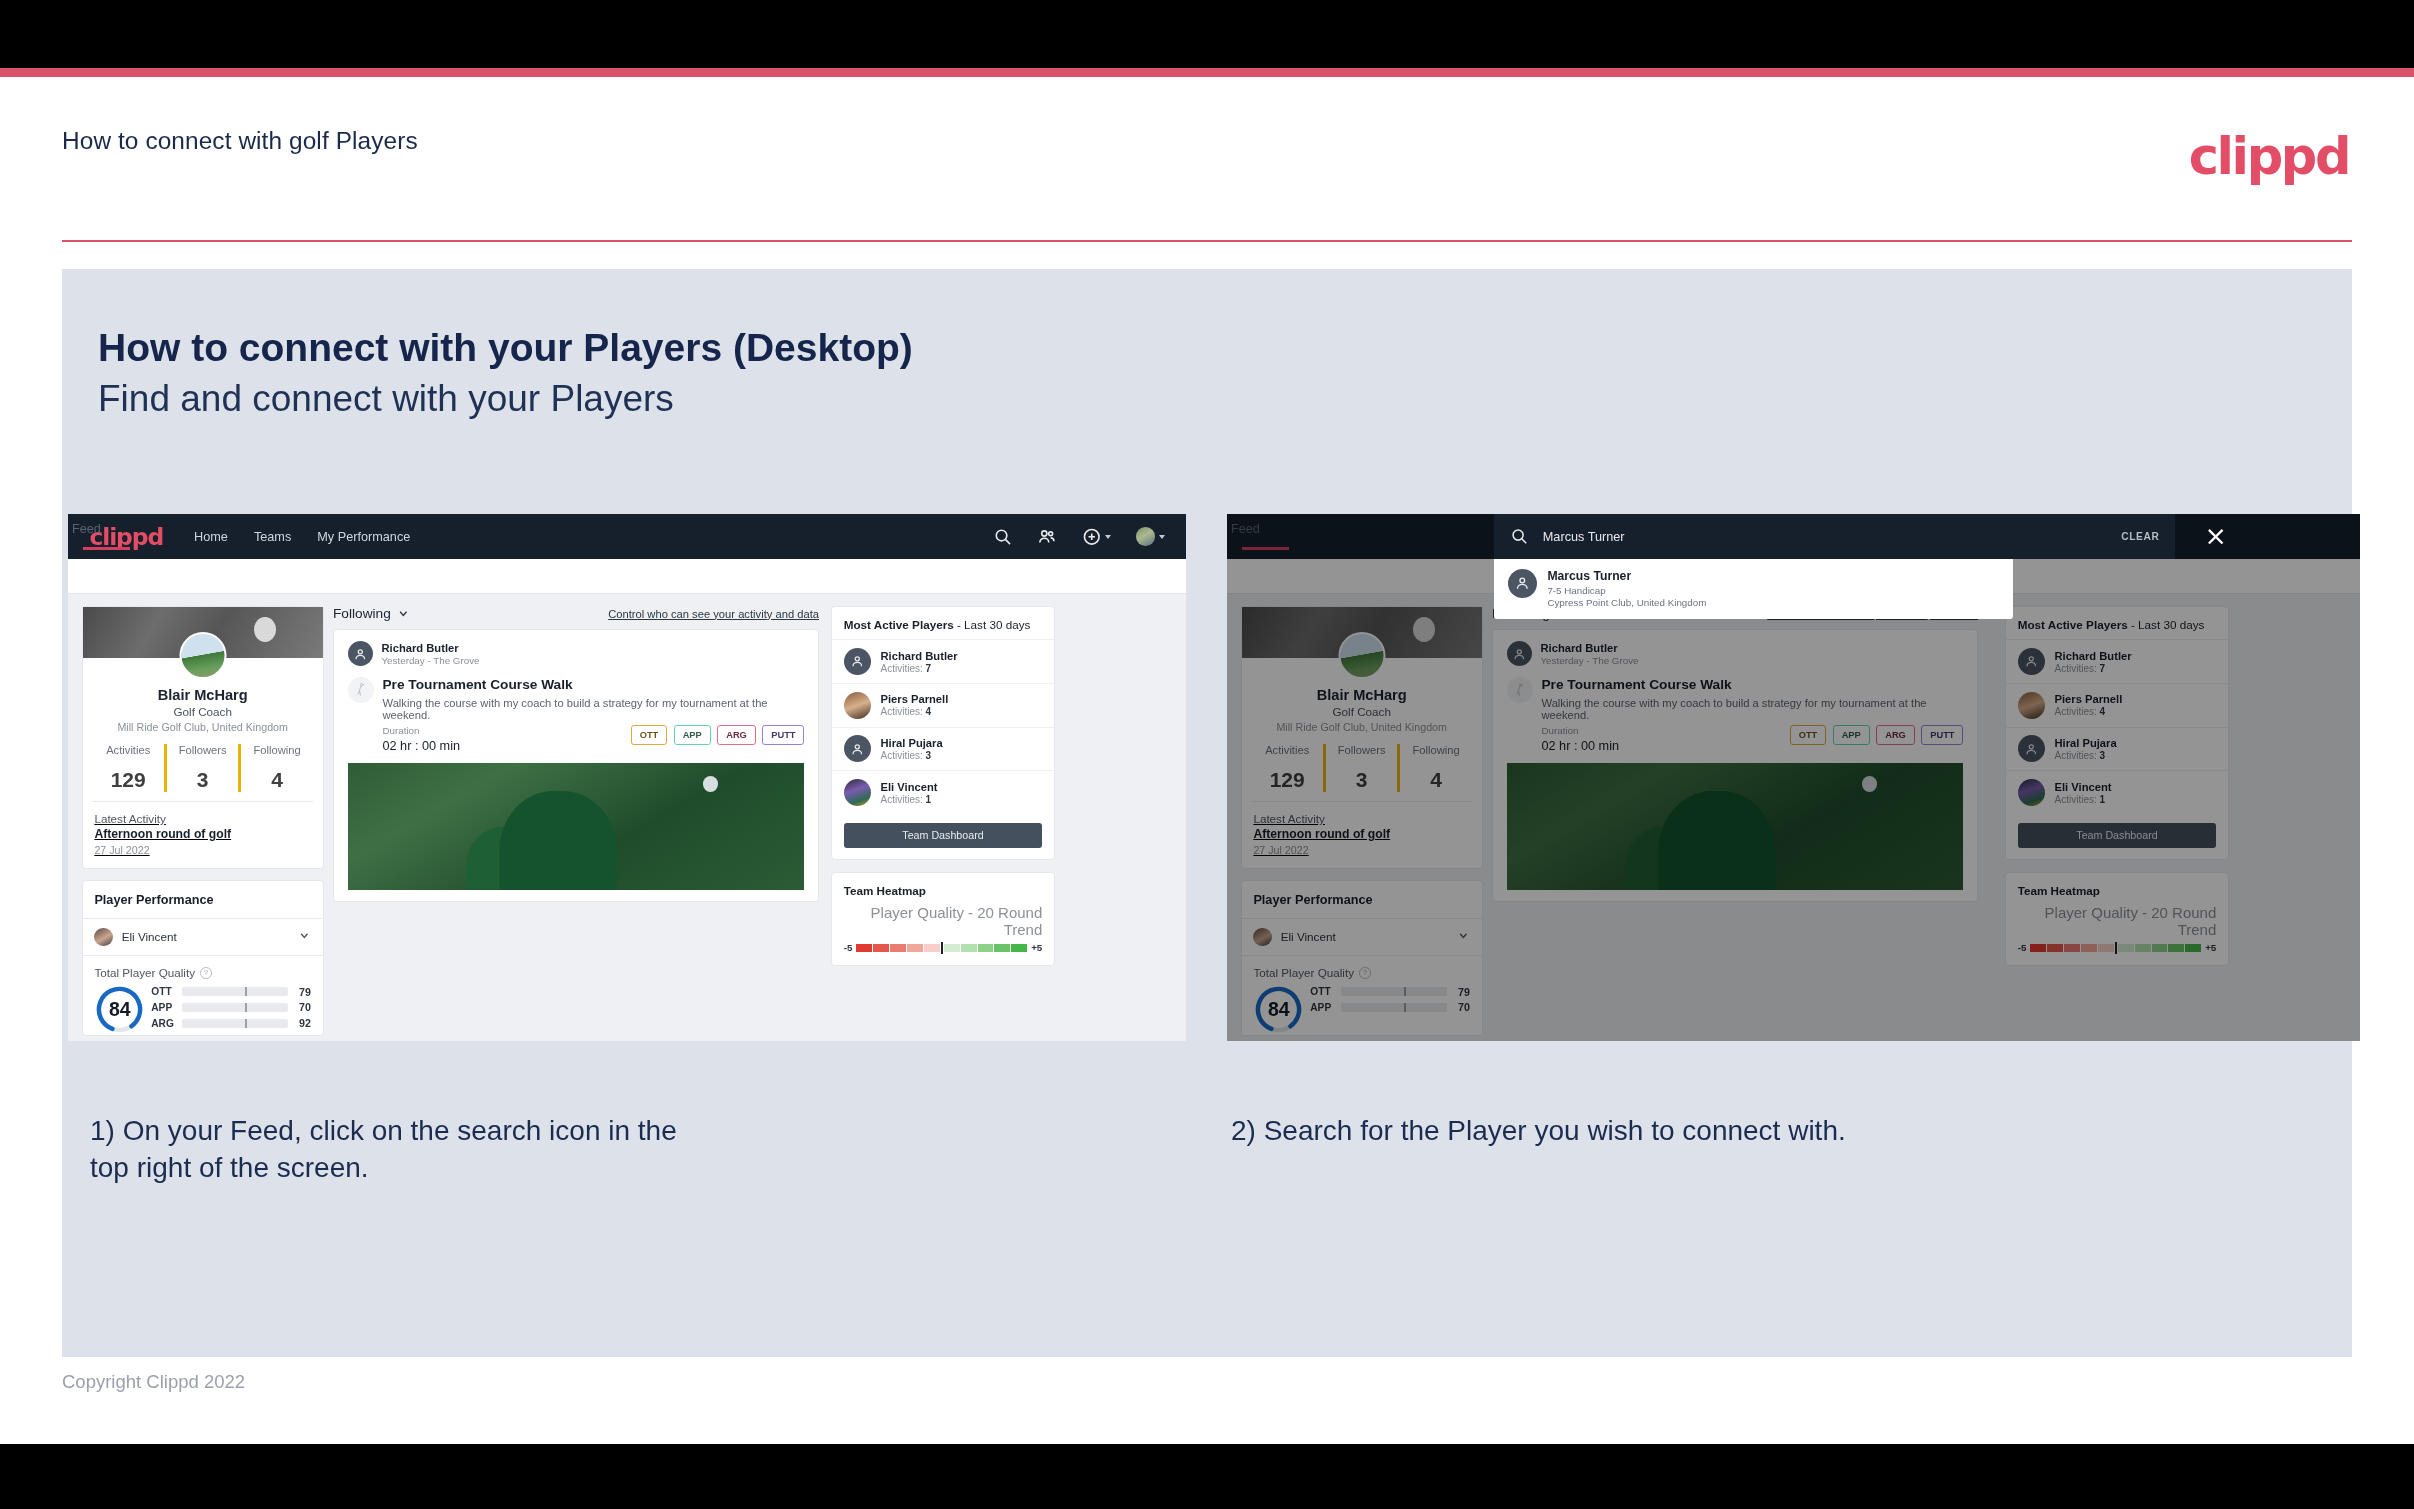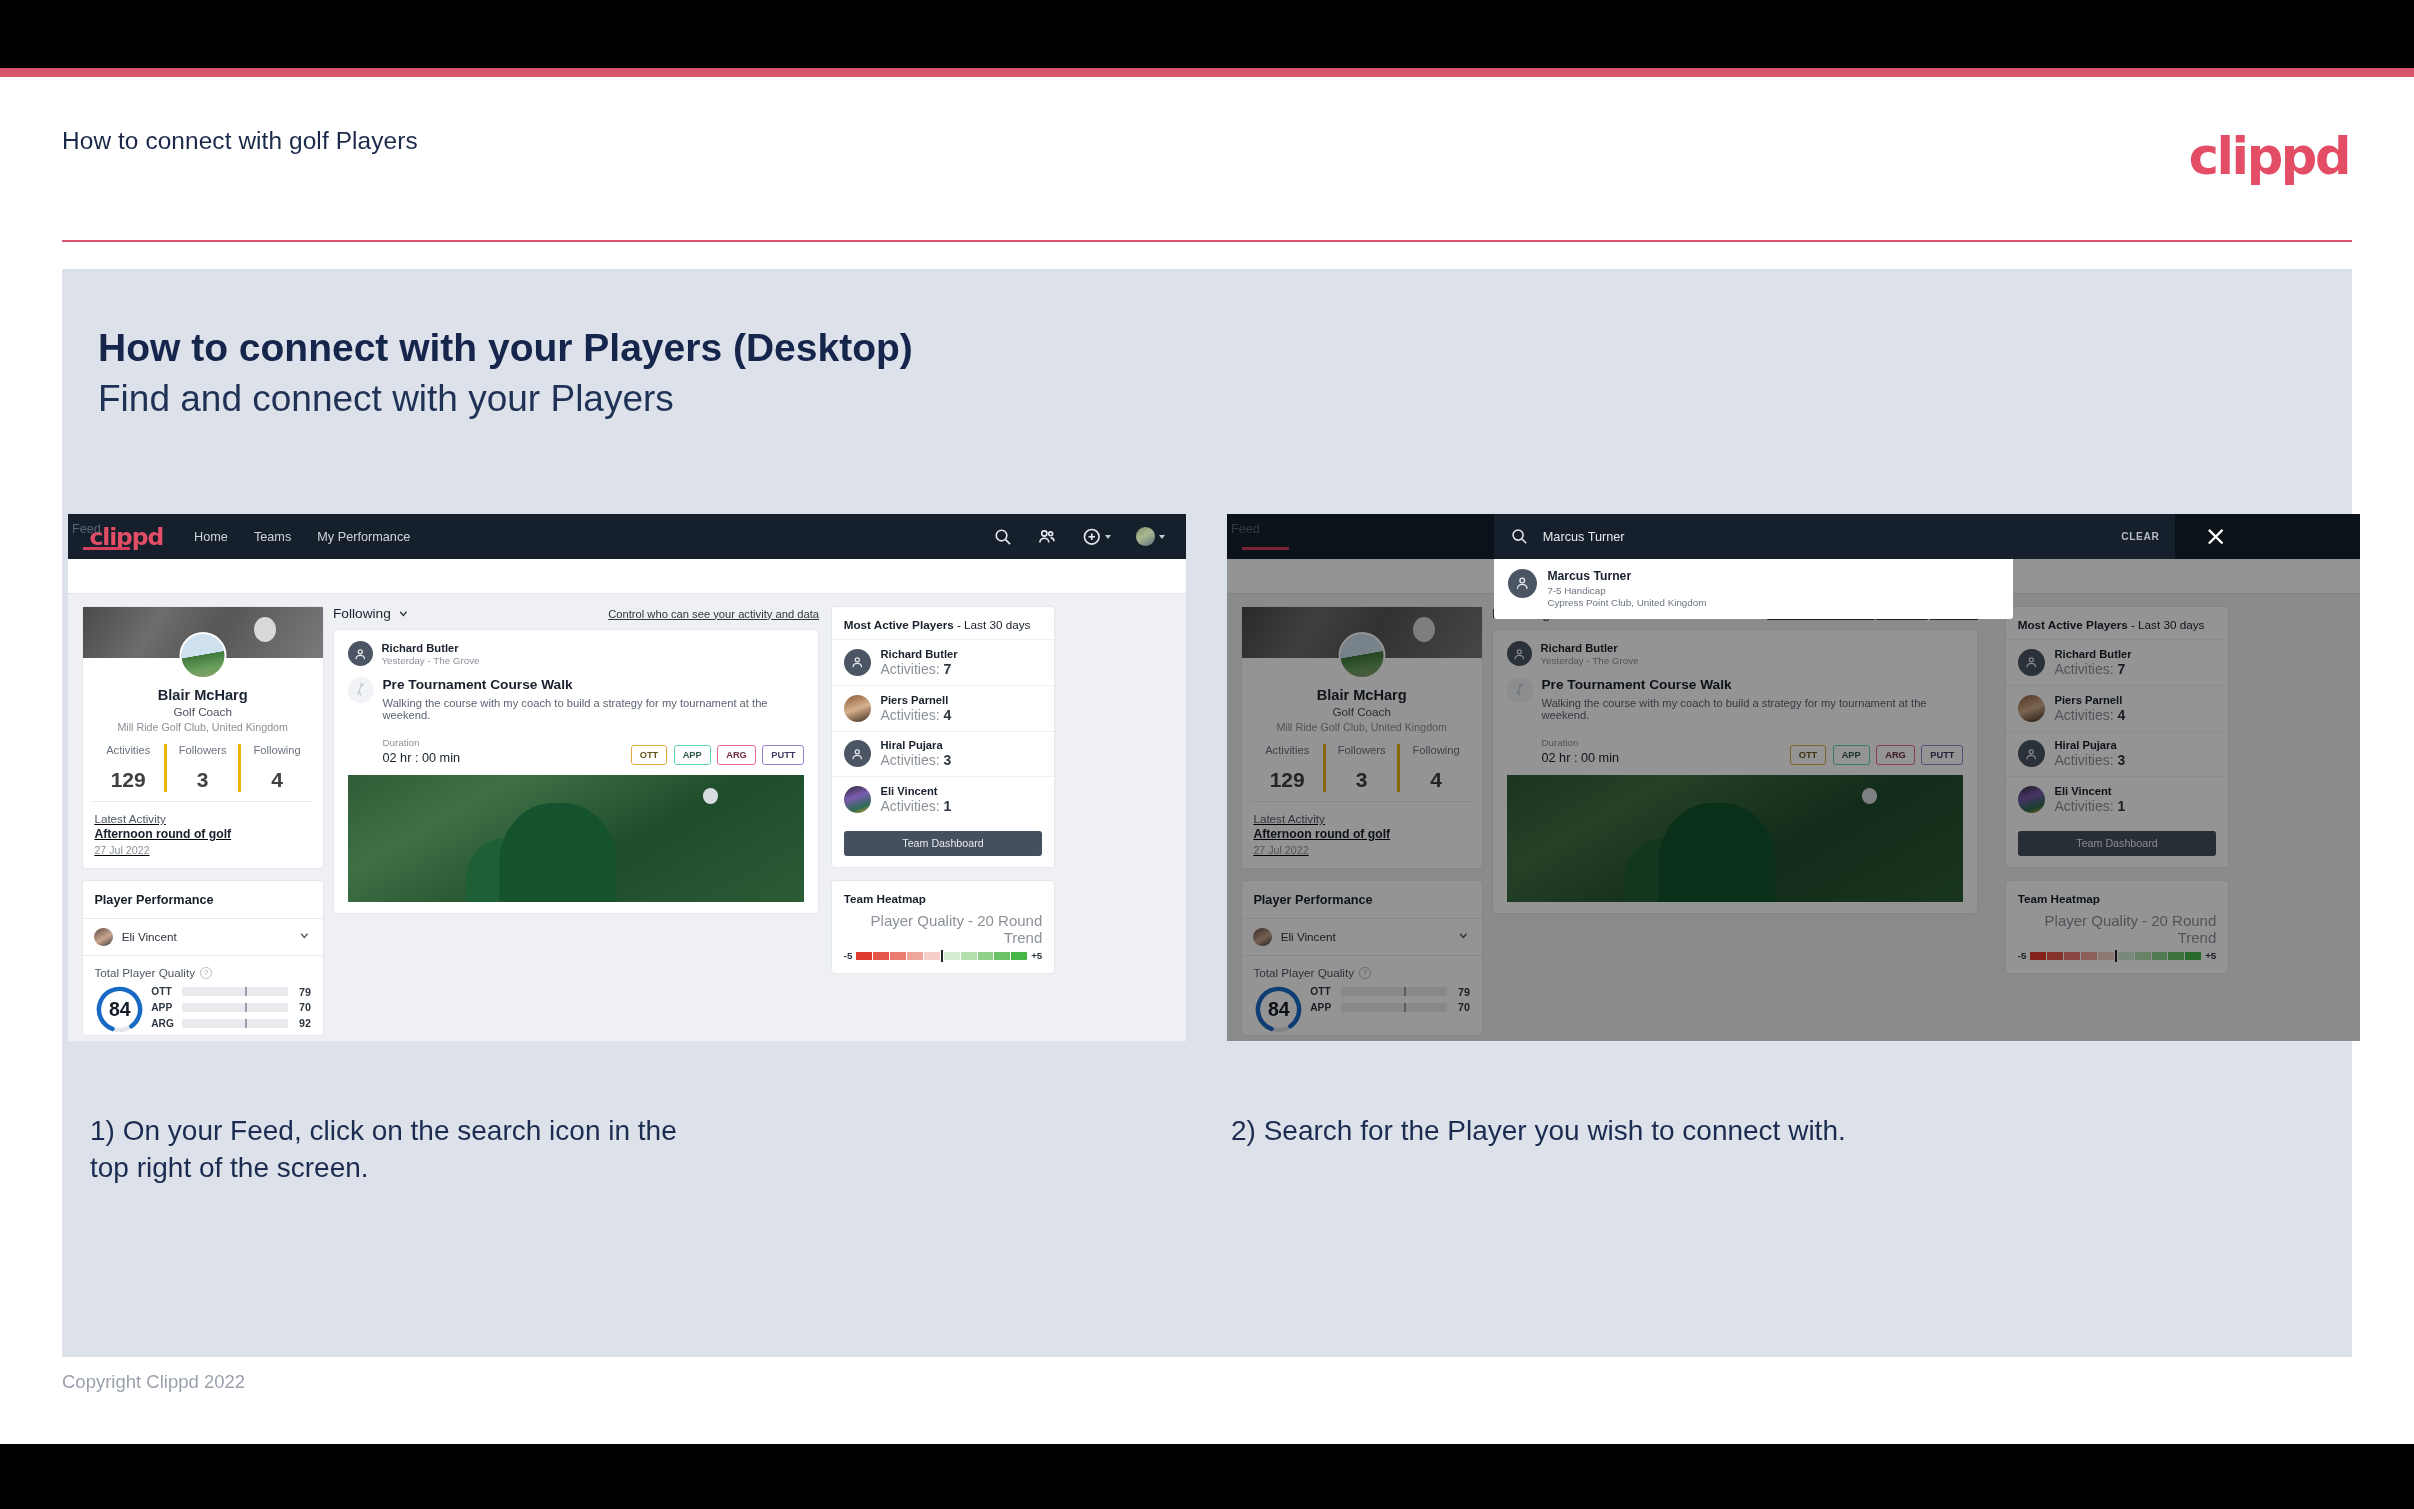--- a/index.html
+++ b/index.html
@@ -131,42 +131,42 @@
   .ctrl-link { margin-left:auto; font-size:11.2px; color:#2e3640; text-decoration:underline; }
   .post { padding:11.7px 13.7px; }
   .post-head { display:flex; align-items:center; }
   .post-av { width:25px;height:25px;border-radius:50%;background:#4b5563;display:flex;align-items:center;justify-content:center;margin-right:8.8px;}
   .post-nm { font-size:11.2px; font-weight:700; color:#18202c; }
   .post-mt { font-size:9.8px; color:#8b9199; margin-top:1px; }
   .post-body { display:flex; margin-top:10.7px; }
   .post-ic { width:26px;height:26px;border-radius:50%;background:#f1f3f6;flex:0 0 26px;display:flex;align-items:center;justify-content:center;margin-right:8.8px;}
   .post-ttl { font-size:13.7px; font-weight:700; color:#18202c; }
   .post-desc { font-size:11.2px; color:#5b6472; margin-top:4.9px; }
-  .post-dur-row { display:flex; align-items:flex-end; margin-top:16px;gap:29px; }
+  .post-dur-row { display:flex; align-items:flex-start; margin-top:4px;gap:29px; }
   .dur-l { font-size:9.8px; color:#8b9199; }
   .dur-v { font-size:12.7px; color:#18202c; margin-top:2.9px; }
   .chips { margin-left:auto; display:flex; gap:6.8px; }
   .chip { font-size:9.3px; font-weight:700; padding:3.9px 7.8px; border-radius:2.9px; border:1px solid; background:#fff; }
   .post-img { height:127px; margin-top:9.8px; background:linear-gradient(150deg,#2f5d36 0%,#3f7044 25%,#1f4d2c 60%,#2b5c35 100%); position:relative; overflow:hidden;}
   .ball { position:absolute; right:86px; top:13.7px; width:15.6px;height:15.6px;border-radius:50%;background:#d8dde2;}
   .golfer { position:absolute; left:46%; bottom:0; width:117px; height:99px; transform:translateX(-50%); background:#14532d; border-radius:46% 46% 0 0 / 60% 60% 0 0;}
   .golfer2 { position:absolute; left:26%; bottom:0; width:84px; height:64px; background:#1f5f35; border-radius:48% 48% 0 0 / 62% 62% 0 0;}
 
   
   .col-right { position:absolute; left:763px; top:92px; width:224px; }
   .map-h { font-size:11.7px; font-weight:700; color:#18202c; padding:10.7px 11.7px 8.8px; }
   .map-h span { font-weight:400; }
   .pl { display:flex; align-items:center; padding:7.8px 11.7px; border-top:1px solid #eef0f3; }
   .pl:first-of-type { border-top:none; }
   .pl-av { width:27px;height:27px;border-radius:50%;flex:0 0 27px;margin-right:9.8px;display:flex;align-items:center;justify-content:center; }
   .pl-av.gray{background:#4b5563;}
   .pl-av.p2{background:linear-gradient(160deg,#8a5a3a,#d6b08c 50%,#3d2a1d);}
   .pl-av.p4{background:linear-gradient(160deg,#2b2b33,#7a5bb0 40%,#2e6b55 75%,#c9a227);}
   .pl-nm { font-size:11.2px; font-weight:700; color:#18202c; }
-  .pl-ac { font-size:14px; color:#8b9199; margin-top:1px; }
+  .pl-ac { font-size:10px; color:#8b9199; margin-top:1px; }
   .pl-ac b { color:#2e3640; }
   .td-btn { margin:8.8px 11.7px 11.7px; height:25px; background:#44505e; color:#e8ebef; font-size:10.7px; display:flex; align-items:center; justify-content:center; border-radius:2.9px;}
   .hm { margin-top:11.7px; padding:10.7px 11.7px 11.7px; }
   .hm-h { font-size:11.7px; font-weight:700; color:#18202c; }
   .hm-s { font-size:15px; color:#8b9199; margin-top:6.8px;text-align:right; }
   .hm-scale { display:flex; align-items:center; gap:3.9px; margin-top:4.9px; }
   .hm-lab { font-size:9.8px; font-weight:700; color:#2e3640; }
   .hm-cells { display:flex; flex:1; gap:1px; height:8.8px; align-items:center;}
   .hm-c { flex:1; height:8.8px; }
   .hm-mark { width:2px; height:12.7px; background:#222; }

